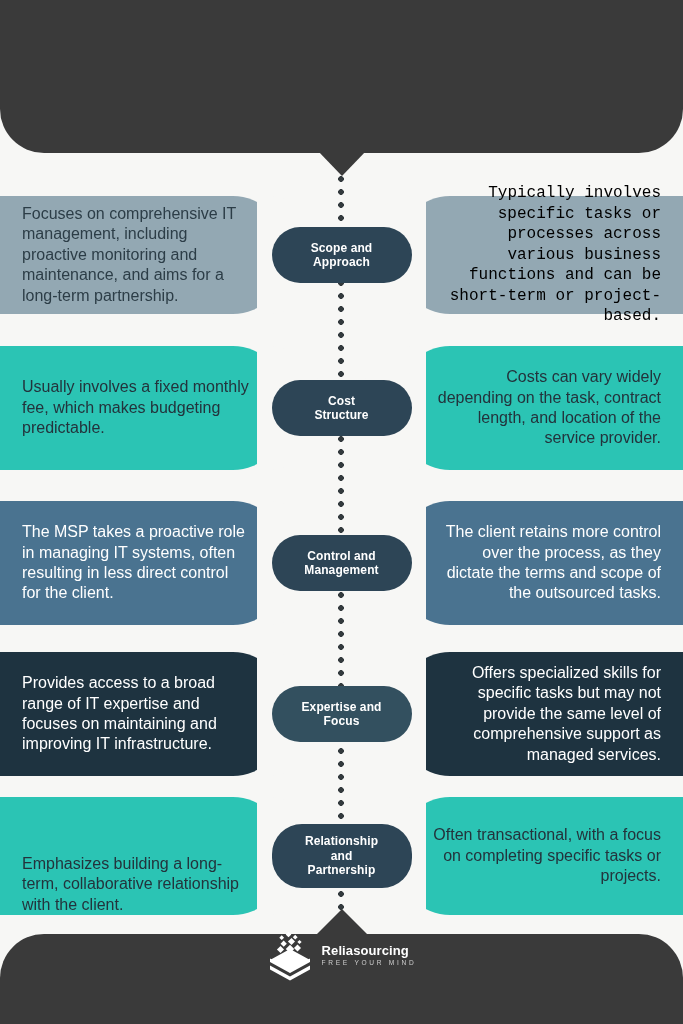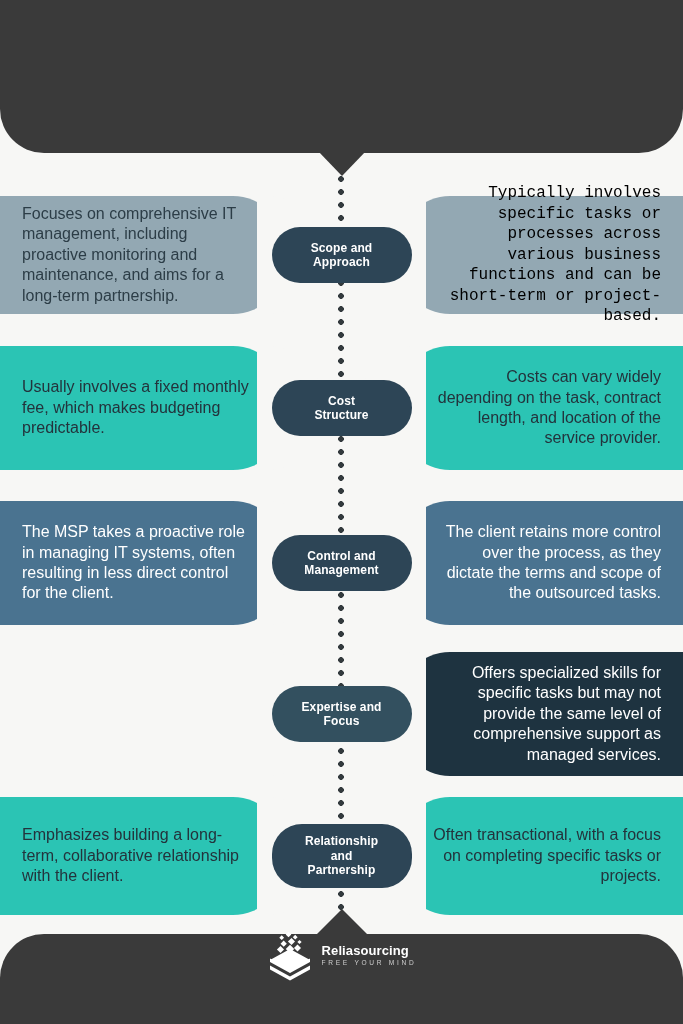--- a/index.html
+++ b/index.html
@@ -164,33 +164,36 @@
       <div class="ptext">The client retains more control over the process, as they dictate the terms and scope of the outsourced tasks.</div>
     </div>
     <div class="notch notch-r"></div>
     <div class="pill" style="background: rgb(45, 69, 86);">
       <span class="pill-text">Control and
 Management</span>
     </div>
   </div>
 
   <div class="row" id="row-3" style="top:652px;height:124px;">
+    <div class="panel panel-l" style="background: rgb(30, 51, 64); color: rgb(255, 255, 255);">
+      <div class="ptext">Provides access to a broad range of IT expertise and focuses on maintaining and improving IT infrastructure.</div>
+    </div>
     <div class="notch notch-l"></div>
     <div class="panel panel-r" style="background: rgb(30, 51, 64); color: rgb(255, 255, 255);">
       <div class="ptext">Offers specialized skills for specific tasks but may not provide the same level of comprehensive support as managed services.</div>
     </div>
     <div class="notch notch-r"></div>
     <div class="pill" style="background: rgb(51, 80, 95);">
       <span class="pill-text">Expertise and
 Focus</span>
     </div>
   </div>
 
   <div class="row" id="row-4" style="top:797px;height:118px;">
-    <div class="panel panel-l" style="background: rgb(43, 196, 180); color: rgb(35, 51, 60);">
+    <div class="panel panel-l" style="background: rgb(43, 196, 180); color: rgb(35, 51, 60); align-items: flex-end;">
       <div class="ptext">Emphasizes building a long-term, collaborative relationship with the client.</div>
     </div>
     <div class="notch notch-l"></div>
     <div class="panel panel-r" style="background: rgb(43, 196, 180); color: rgb(35, 51, 60);">
       <div class="ptext">Often transactional, with a focus on completing specific tasks or projects.</div>
     </div>
     <div class="notch notch-r"></div>
     <div class="pill" style="height: 64px; background: rgb(45, 69, 86);">
       <span class="pill-text">Relationship
 and

